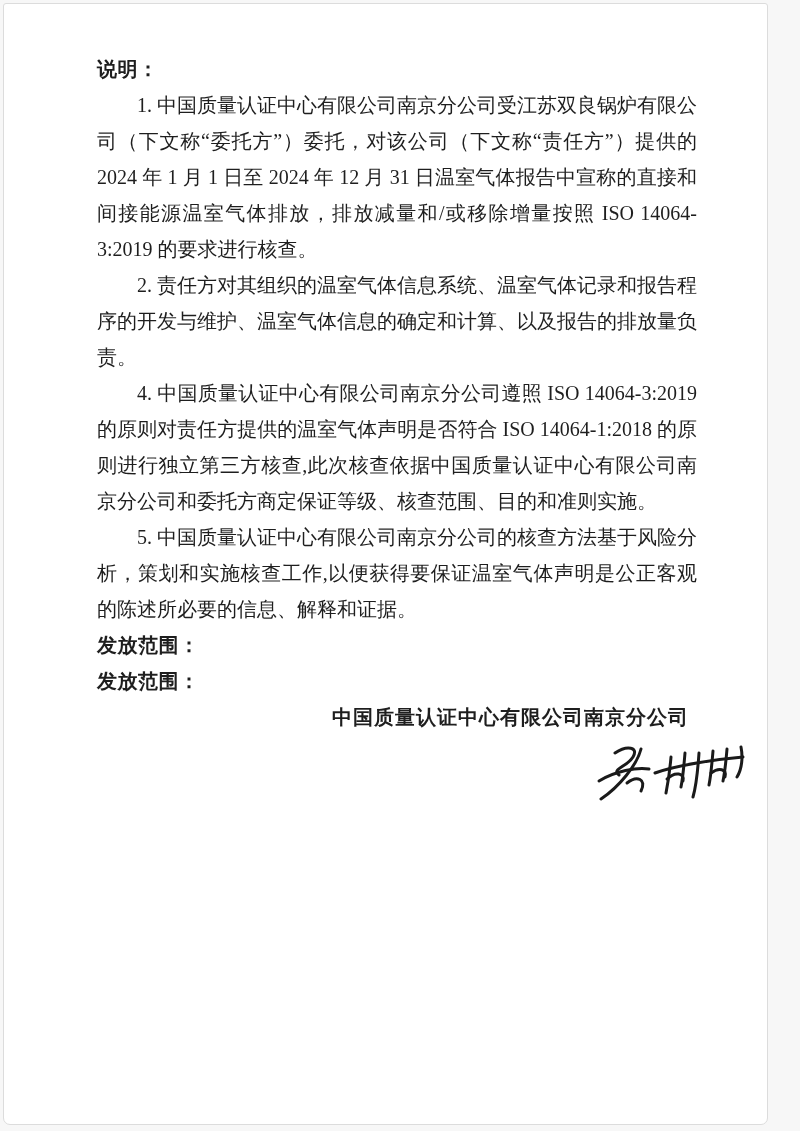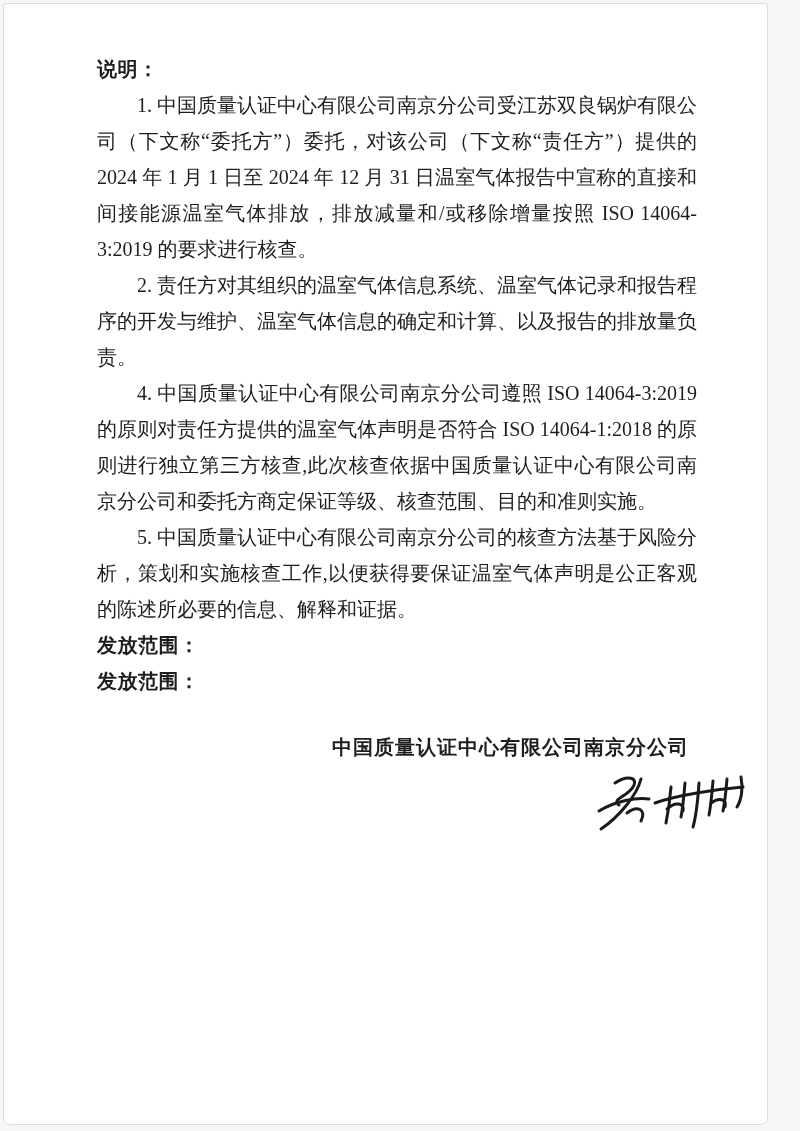--- a/index.html
+++ b/index.html
@@ -38,21 +38,20 @@
     line-height: 36px;
   }
   .sec-heading {
     font-weight: bold;
     letter-spacing: 0.5px;
   }
   .para {
     text-indent: 2em;
   }
   .issuer-line {
-    margin-top: 30px;
     text-align: right;
     font-weight: bold;
     letter-spacing: 1px;
     padding-right: 8px;
   }
   .signoff {
     position: relative;
     height: 130px;
   }
   .signature {

